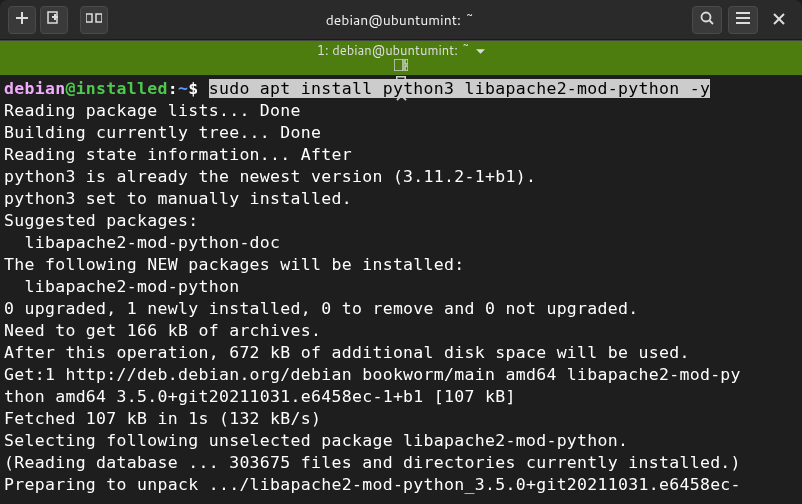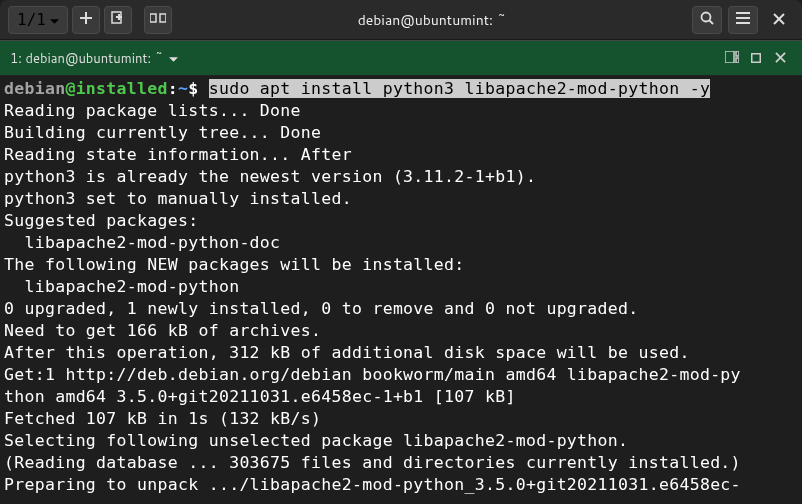--- a/index.html
+++ b/index.html
@@ -73,26 +73,27 @@
       height: 28px;
       display: flex;
       align-items: center;
       justify-content: center;
       color: #ddd;
       cursor: pointer;
       font-size: 16px;
     }
     .tabbar {
       height: 36px;
-      background: #14532d;
+      background: #4d7c0f;
       display: flex;
       align-items: center;
       padding: 0 10px;
       border-bottom: 1px solid #222;
       border-top: 1px solid #444;
+      flex-direction: column;
     }
     .tab {
       display: flex;
       align-items: center;
       gap: 6px;
       color: #ddd;
       font-family: 'Cantarell', 'DejaVu Sans', sans-serif;
       font-size: 13px;
     }
     .tab-spacer {
@@ -112,21 +113,21 @@
       padding: 2px 4px;
       font-family: 'DejaVu Sans Mono', 'Liberation Mono', 'Consolas', monospace;
       font-size: 16.5px;
       line-height: 22px;
       letter-spacing: 0.3px;
       color: #ffffff;
       white-space: pre;
       overflow: hidden;
     }
     .prompt-user {
-      color: #a3a3a3;
+      color: #f0abfc;
       font-weight: bold;
     }
     .prompt-host {
       color: #4ec94e;
       font-weight: bold;
     }
     .prompt-colon {
       color: #ffffff;
       font-weight: bold;
     }
@@ -144,28 +145,20 @@
     }
     svg {
       fill: currentColor;
     }
   </style>
 </head>
 <body>
 
 <div class="titlebar">
   <div class="tb-left">
-    <div class="tb-btn-group">
-      <span>1/1</span>
-      <span>
-        <svg width="9" height="6" viewBox="0 0 10 6">
-            <path d="M0 0 L5 5 L10 0 Z"></path>
-          </svg>
-      </span>
-    </div>
     <div class="tb-btn">
       <span>
         <svg width="12" height="12" viewBox="0 0 12 12">
             <rect x="5" y="0" width="2" height="12"></rect>
             <rect x="0" y="5" width="12" height="2"></rect>
           </svg>
       </span>
     </div>
     <div class="tb-btn">
       <span>
@@ -256,20 +249,20 @@
 <span>Building currently tree... Done</span>
 <span>Reading state information... After</span>
 <span>python3 is already the newest version (3.11.2-1+b1).</span>
 <span>python3 set to manually installed.</span>
 <span>Suggested packages:</span>
 <span>  libapache2-mod-python-doc</span>
 <span>The following NEW packages will be installed:</span>
 <span>  libapache2-mod-python</span>
 <span>0 upgraded, 1 newly installed, 0 to remove and 0 not upgraded.</span>
 <span>Need to get 166 kB of archives.</span>
-<span>After this operation, 312 kB of additional disk space will be used.</span>
+<span>After this operation, 672 kB of additional disk space will be used.</span>
 <span>Get:1 http://deb.debian.org/debian bookworm/main amd64 libapache2-mod-py</span>
 <span>thon amd64 3.5.0+git20211031.e6458ec-1+b1 [107 kB]</span>
 <span>Fetched 107 kB in 1s (132 kB/s)</span>
 <span>Selecting following unselected package libapache2-mod-python.</span>
 <span>(Reading database ... 303675 files and directories currently installed.)</span>
 <span>Preparing to unpack .../libapache2-mod-python_3.5.0+git20211031.e6458ec-</span>
 </div>
 
 </body></html>

